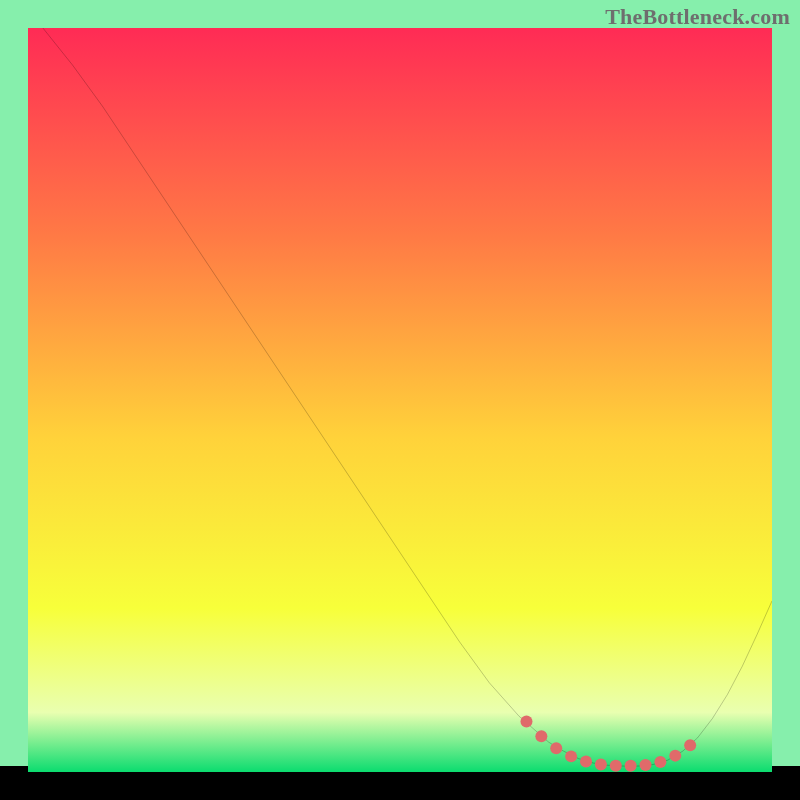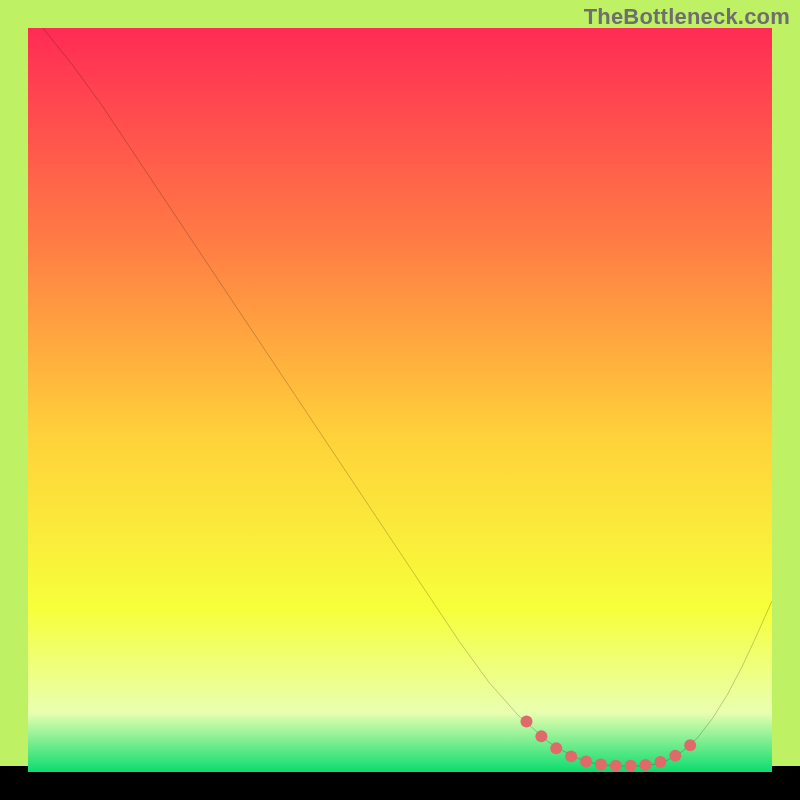--- a/index.html
+++ b/index.html
@@ -8,21 +8,22 @@
     width: 800px;
     height: 800px;
     background: #000;
     overflow: hidden;
     font-family: Arial, Helvetica, sans-serif;
   }
   .frame {
     position: relative;
     width: 800px;
     height: 766px;
-    background: #bef264;
+    background: #86efac;
+    font-family: Liberation Serif, serif;
   }
   .watermark {
     position: absolute;
     top: 4px;
     right: 10px;
     color: #6e6e6e;
     font-size: 22px;
     font-weight: 600;
     letter-spacing: 0.2px;
     z-index: 10;

